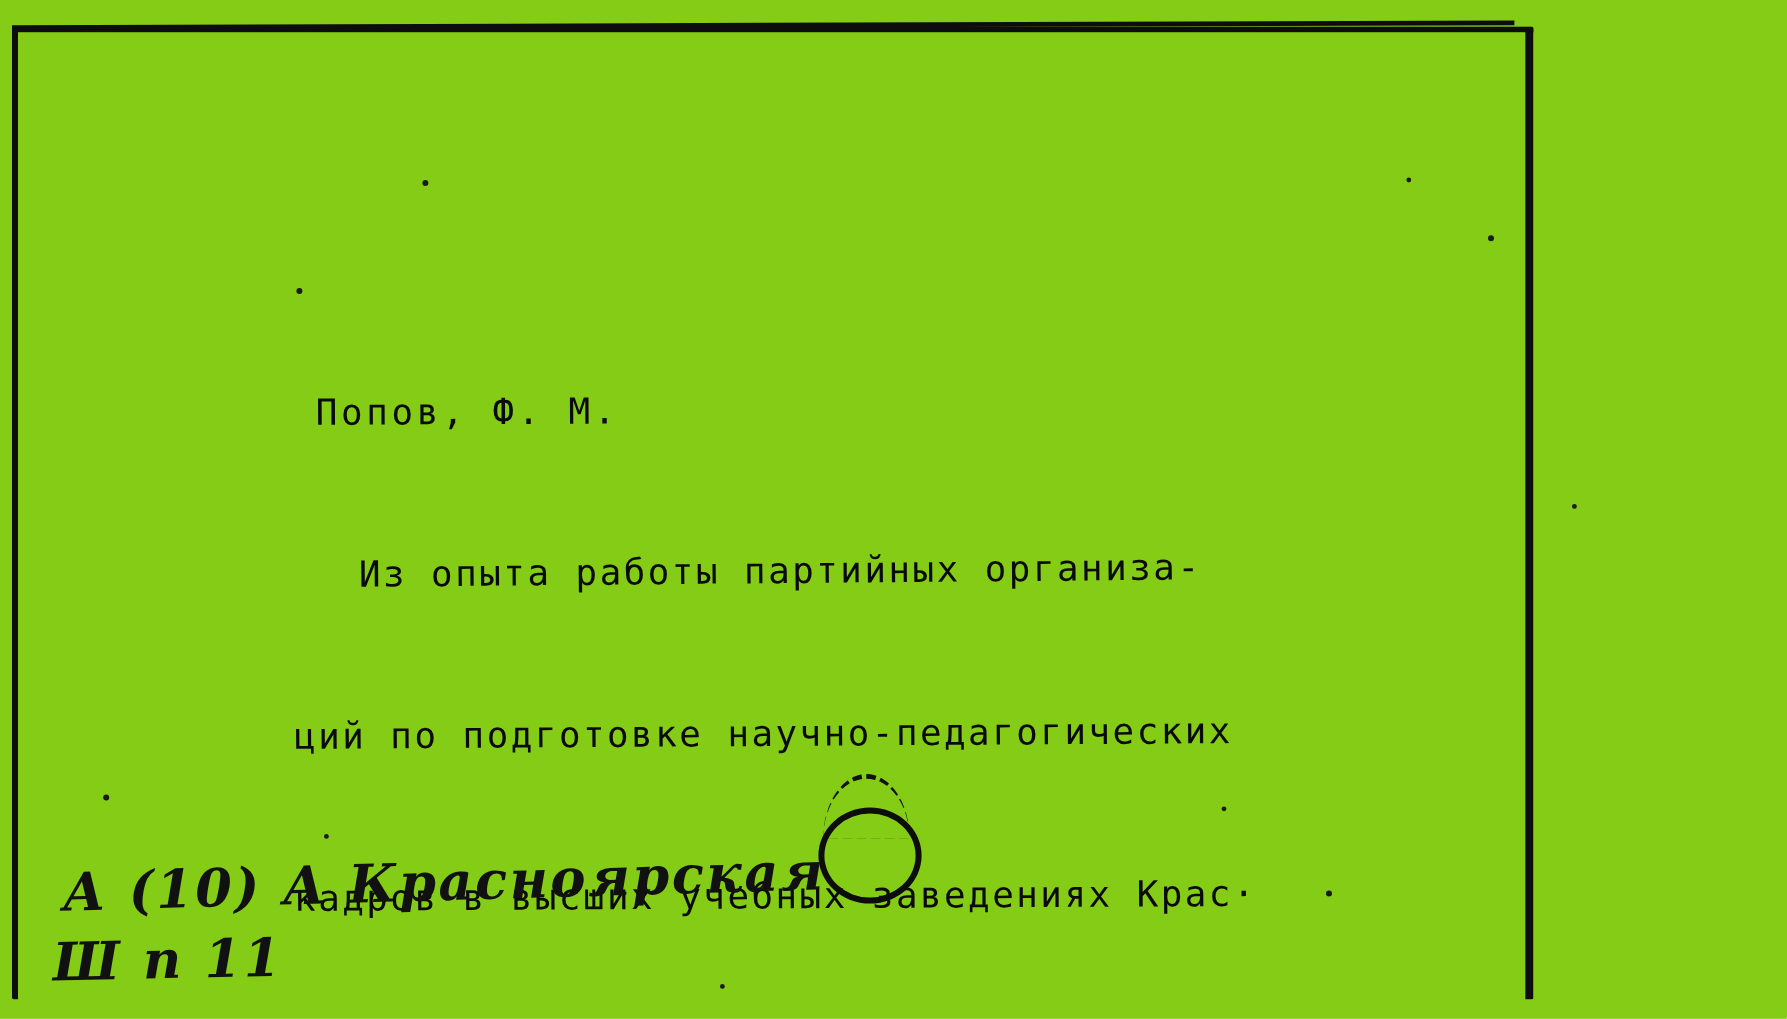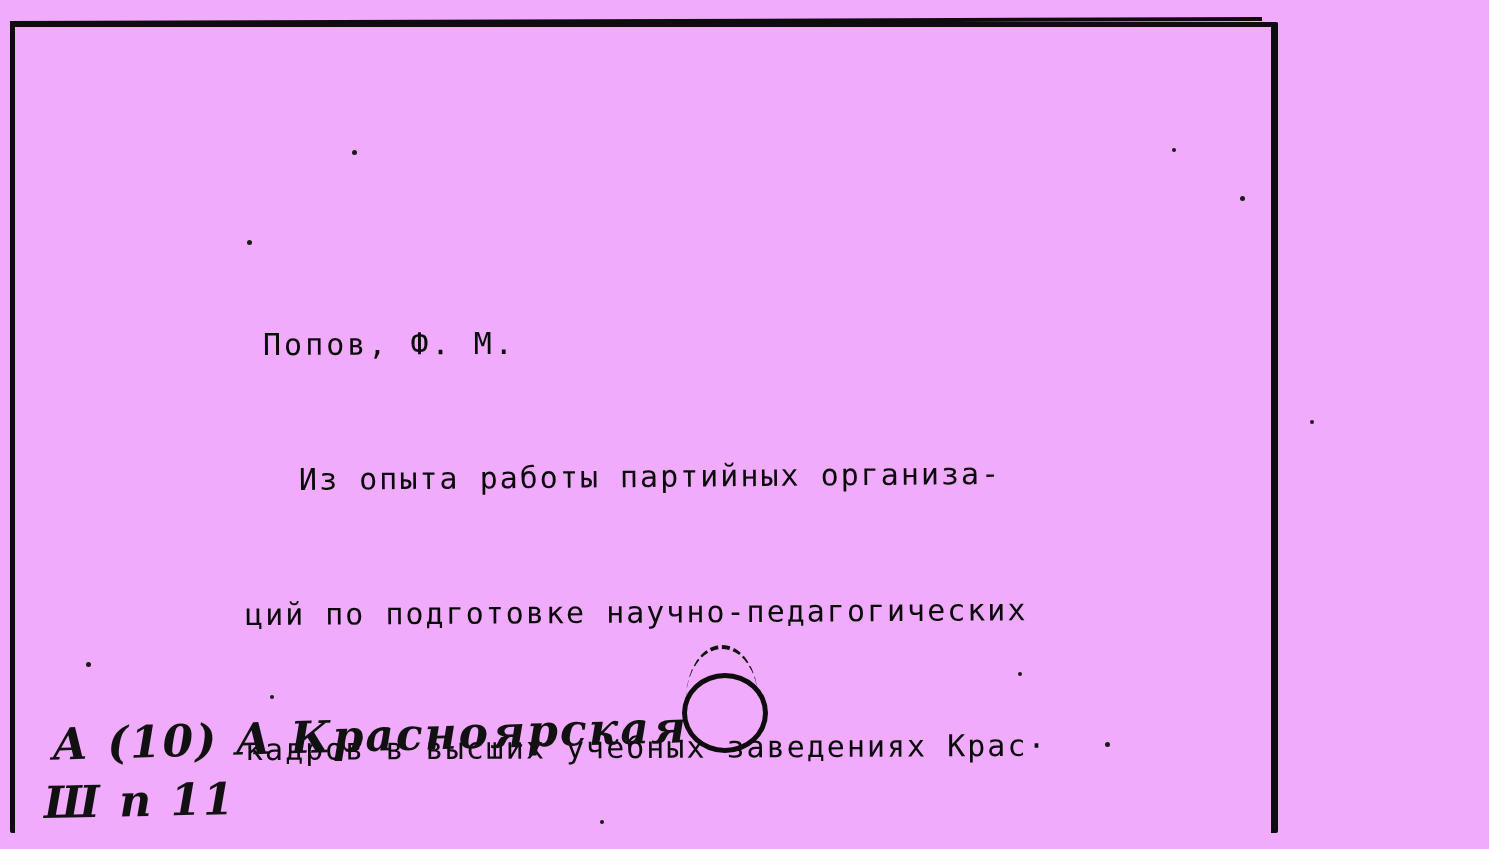--- a/index.html
+++ b/index.html
@@ -14,21 +14,21 @@
     font-family: "Liberation Sans", sans-serif;
   }
 
   
   .card-scan {
     position: absolute;
     left: 0;
     top: 0;
     width: 1489px;
     height: 849px;
-    background: #f0abfc;
+    background: #84cc16;
   }
 
   
   .card-border {
     position: absolute;
     left: 10px;
     top: 22px;
     width: 1256px;
     height: 806px;
     border-left: 5px solid #0d0d0d;

